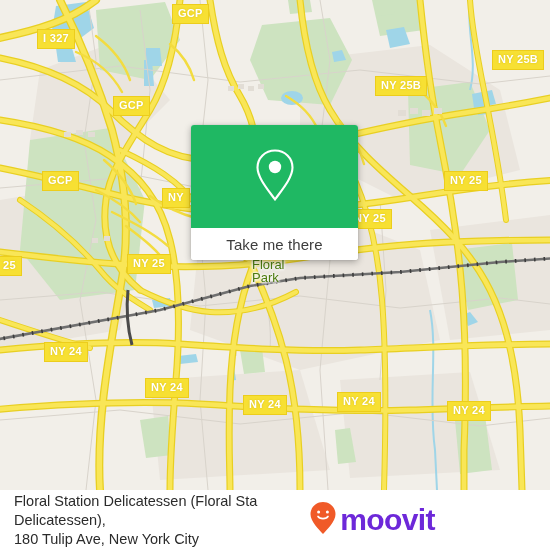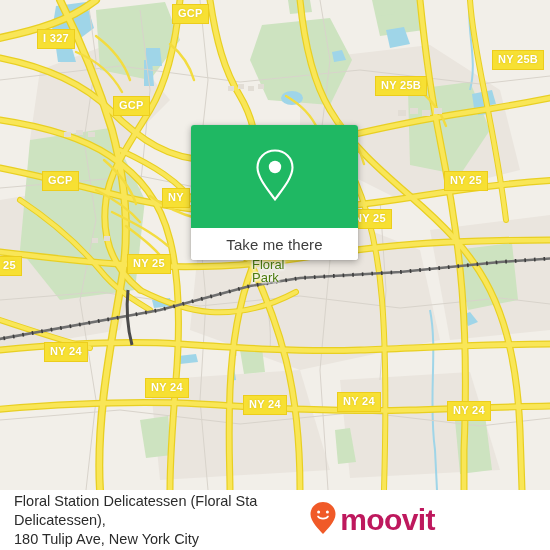--- a/index.html
+++ b/index.html
@@ -122,21 +122,21 @@
   #footer-logo {
     flex: 0 0 auto;
     display: flex;
     align-items: center;
     padding-right: 13px;
   }
   #moovit-wordmark {
     font-size: 30px;
     line-height: 30px;
     font-weight: bold;
-    color: #be185d;
+    color: #6d28d9;
     letter-spacing: -0.6px;
     margin-left: 3px;
     font-family: "Liberation Sans", sans-serif;
     text-align: center;
   }
 </style>
 </head>
 <body>
 
 <div id="page">

